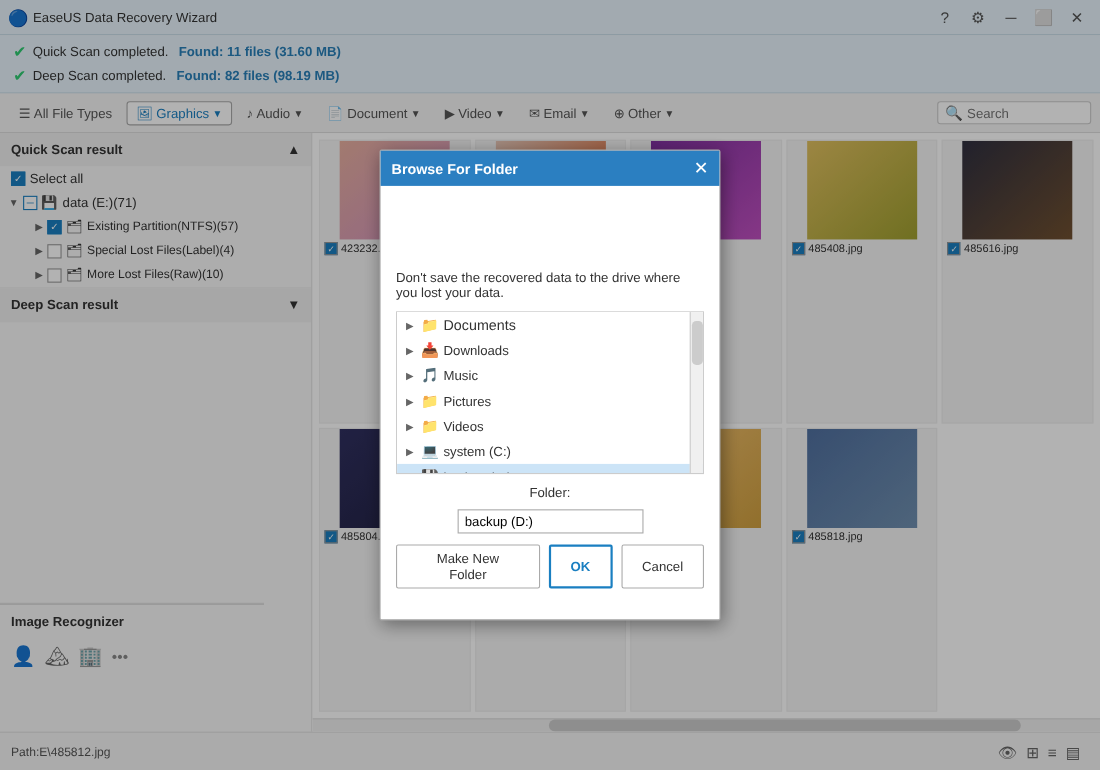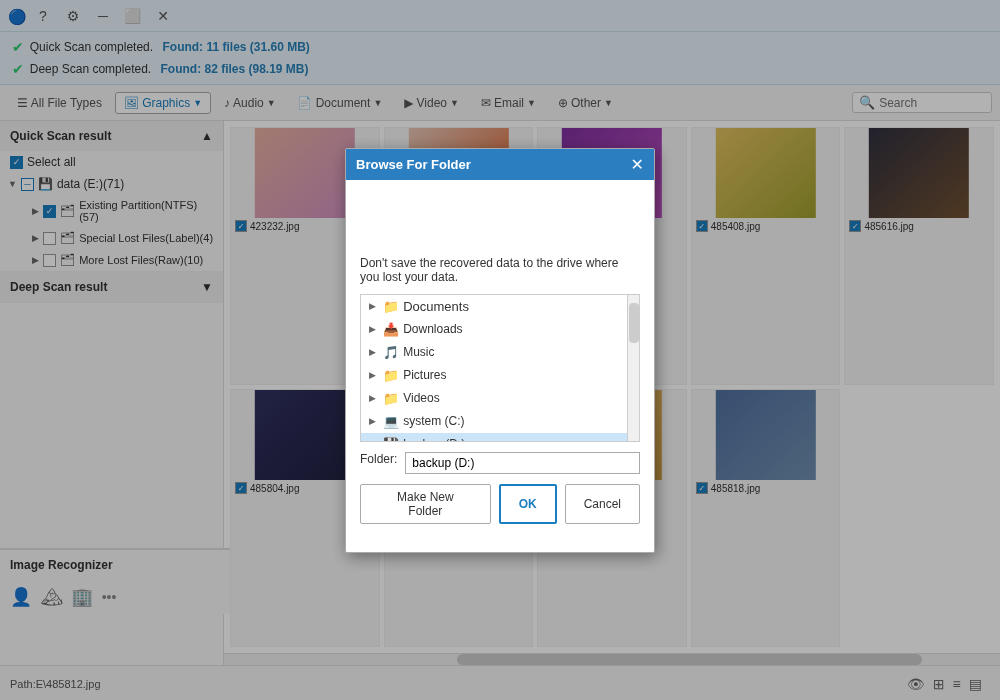--- a/index.html
+++ b/index.html
@@ -55,21 +55,21 @@
       width: 140px;
     }
     .search-box input {
       border: none; outline: none; font-size: 12px; width: 100%; color: #888;
     }
 
     
     .main { display: flex; height: calc(700px - 32px - 52px - 36px - 36px); }
 
     
-    .sidebar { width: 224px; background: #f8f8f8; border-right: 1px solid #ddd; overflow-y: auto; flex-shrink: 0; }
+    .sidebar { width: 284px; background: #f8f8f8; border-right: 1px solid #ddd; overflow-y: auto; flex-shrink: 0; }
     .sidebar-section { border-bottom: 1px solid #eee; }
     .sidebar-header {
       display: flex; align-items: center; justify-content: space-between;
       padding: 8px 10px; font-size: 12px; font-weight: bold; color: #333;
       cursor: pointer; background: #efefef;
     }
     .tree-item {
       display: flex; align-items: center; gap: 4px;
       padding: 4px 8px 4px 16px; font-size: 12px; color: #333; cursor: pointer;
     }
@@ -147,21 +147,21 @@
     .folder-tree-container {
       border: 1px solid #ccc; height: 148px; overflow-y: auto; background: white; margin-bottom: 10px;
     }
     .ftree-item {
       display: flex; align-items: center; gap: 4px;
       padding: 4px 6px 4px 8px; font-size: 12px; color: #333; cursor: pointer;
     }
     .ftree-item.selected { background: #cce4f7; }
     .ftree-arrow { font-size: 9px; color: #666; width: 10px; }
     .ftree-icon { font-size: 13px; }
-    .folder-row { display: flex; align-items: flex-start; gap: 8px; margin-bottom: 10px; }
+    .folder-row { display: flex; align-items: center; gap: 8px; margin-bottom: 10px; flex-direction: column; }
     .folder-label { font-size: 12px; color: #333; white-space: nowrap; }
     .folder-input {
       flex: 1; border: 1px solid #aaa; padding: 3px 6px; font-size: 12px; outline: none;
     }
     .modal-buttons { display: flex; gap: 8px; justify-content: flex-end; }
     .modal-btn {
       padding: 5px 18px; font-size: 12px; border-radius: 2px; cursor: pointer;
     }
     .modal-btn-new {
       background: white; border: 1px solid #aaa; color: #333;
@@ -171,20 +171,21 @@
     }
     .modal-btn-cancel {
       background: white; border: 1px solid #aaa; color: #333;
     }
   </style>
 </head>
 <body>
 
 <div class="titlebar">
   <span class="titlebar-icon" style="color:#1a7fc1; font-size:15px;">🔵</span>
+  <span class="titlebar-title">EaseUS Data Recovery Wizard</span>
   <div class="titlebar-controls">
     <button class="titlebar-btn" title="Help">?</button>
     <button class="titlebar-btn" title="Settings">⚙</button>
     <button class="titlebar-btn">─</button>
     <button class="titlebar-btn">⬜</button>
     <button class="titlebar-btn close">✕</button>
   </div>
 </div>
 
 <div class="notifications">

